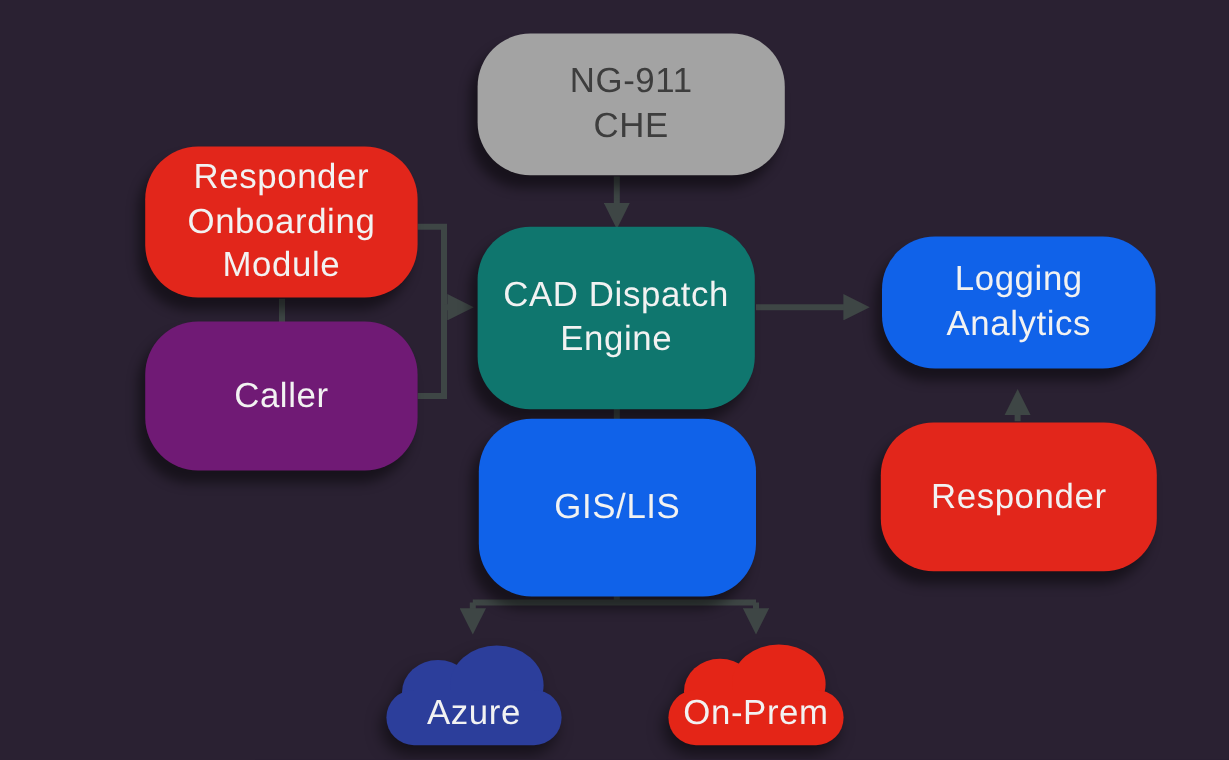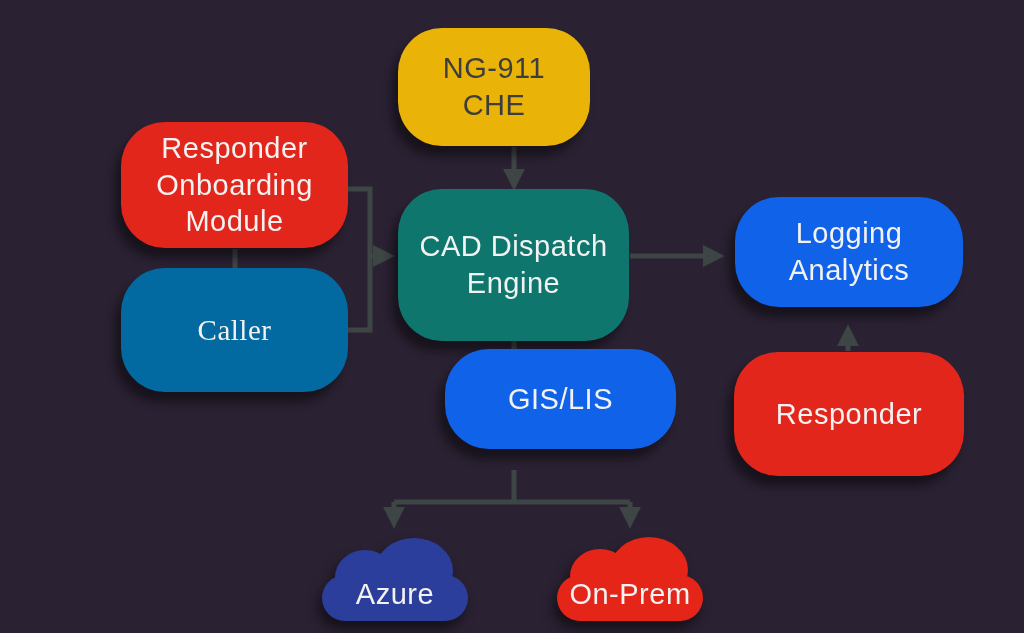--- a/index.html
+++ b/index.html
@@ -78,46 +78,46 @@
       <path d="M514,321 V350"></path>
       <path d="M235,249 V269"></path>
       <path d="M514,470 V504"></path>
       <path d="M394,502 H630"></path>
       <path d="M394,502 V509" marker-end="url(#ah)"></path>
       <path d="M630,502 V509" marker-end="url(#ah)"></path>
       <path d="M848,351 V344" marker-end="url(#ah)"></path>
     </g>
   </svg>
 
-  <div class="node gray" style="left: 398px; top: 28px; width: 192px; height: 118px; background-color: #eab308;">
+  <div class="node gray" style="left: 398px; top: 28px; width: 256px; height: 118px; background-color: #a3a3a3;">
     <div class="node-label">NG-911
 CHE</div>
   </div>
 
   <div class="node" style="left: 121px; top: 122px; width: 227px; height: 126px; background-color: rgb(226, 38, 27);">
     <div class="node-label">Responder
 Onboarding
 Module</div>
   </div>
 
-  <div class="node" style="left: 121px; top: 268px; width: 227px; height: 124px; background-color: #0369a1; font-family: Liberation Serif, serif;">
+  <div class="node" style="left: 121px; top: 268px; width: 227px; height: 124px; background-color: #701a75;">
     <div class="node-label">Caller</div>
   </div>
 
   <div class="node" style="left: 398px; top: 189px; width: 231px; height: 152px; background-color: #0f766e;">
     <div class="node-label">CAD Dispatch
 Engine</div>
   </div>
 
   <div class="node" style="left: 735px; top: 197px; width: 228px; height: 110px; background-color: rgb(16, 98, 233);">
     <div class="node-label">Logging
 Analytics</div>
   </div>
 
-  <div class="node" style="left: 399px; top: 349px; width: 231px; height: 100px; background-color: rgb(16, 98, 233); margin-left: 46px;">
+  <div class="node" style="left: 399px; top: 349px; width: 231px; height: 148px; background-color: rgb(16, 98, 233);">
     <div class="node-label">GIS/LIS</div>
   </div>
 
   <div class="node" style="left: 734px; top: 352px; width: 230px; height: 124px; background-color: rgb(226, 38, 27);">
     <div class="node-label">Responder</div>
   </div>
 
   <div class="cloud" style="left:320px;top:533px;width:150px;height:90px;">
     <svg viewBox="0 0 150 90" width="150" height="90">
       <g fill="#2c3e9b">

